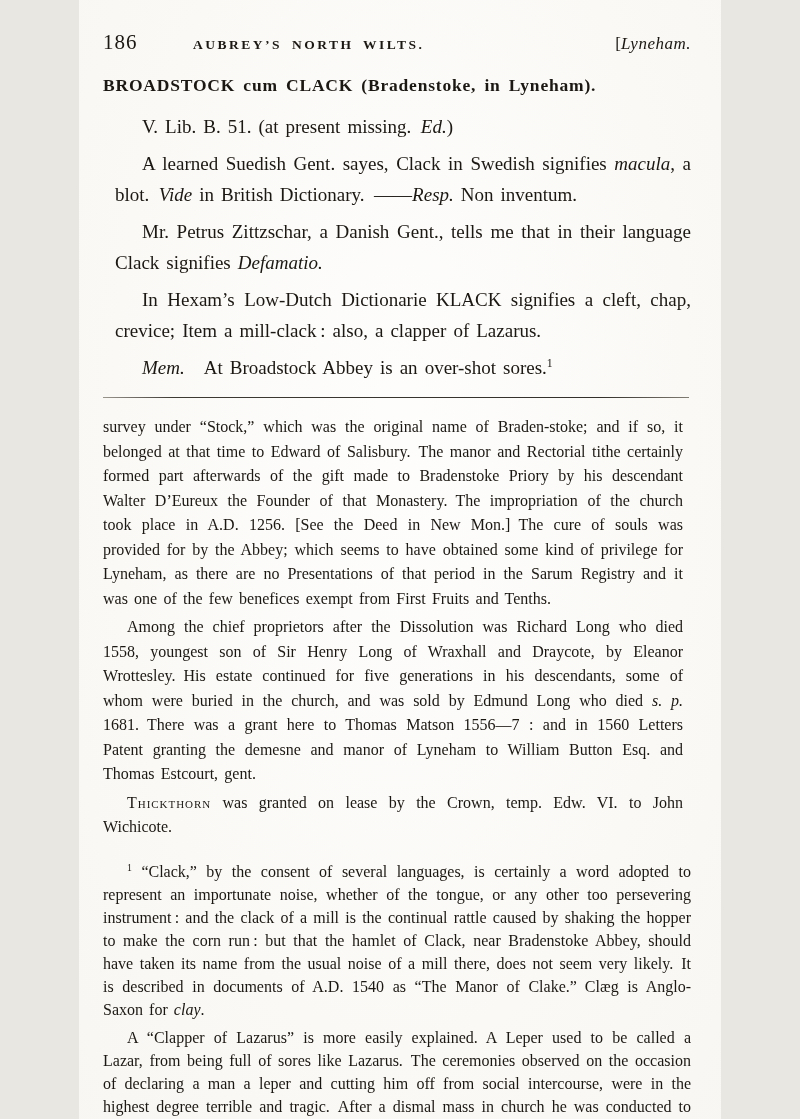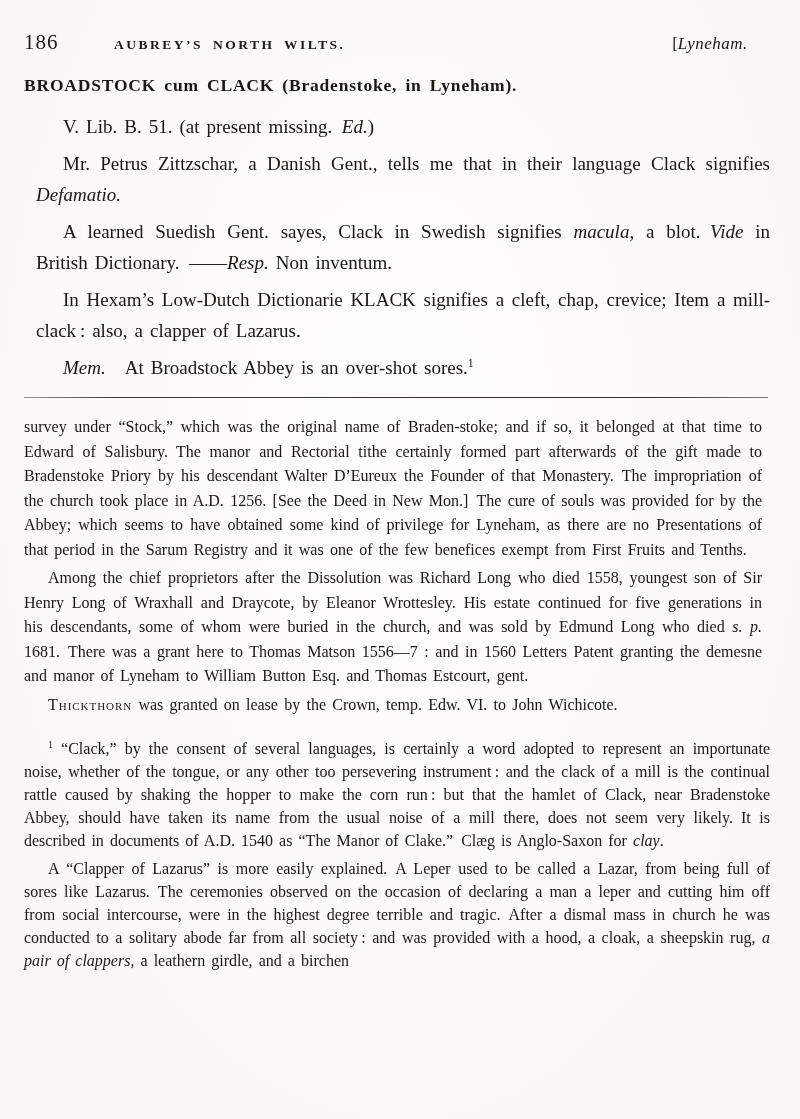--- a/index.html
+++ b/index.html
@@ -2,21 +2,21 @@
 <html><head>
 <meta charset="utf-8">
 <style>
   html, body {
     margin: 0;
     padding: 0;
     background: #e9e7e2;
   }
   .page {
     position: relative;
-    width: 800px;
+    width: 642px;
     height: 1119px;
     margin: 0 auto;
     box-sizing: border-box;
     padding: 30px 30px 24px 24px;
     background: #fcfbf8;
     background-image: radial-gradient(ellipse at 50% 40%, rgba(255,255,255,0.6) 0%, rgba(240,238,232,0.35) 100%);
     color: #1b1712;
     font-family: "Liberation Serif", "DejaVu Serif", serif;
     overflow: hidden;
   }
@@ -33,21 +33,21 @@
   .runhead {
     flex: 1 1 auto;
     text-align: left;
     font-size: 13.5px;
     font-weight: bold;
     letter-spacing: 2.5px;
     word-spacing: 4px;
   }
   .corner {
     flex: 0 0 120px;
-    text-align: center;
+    text-align: right;
     font-size: 17px;
   }
   .corner .bracket { font-style: normal; }
   .corner .it { font-style: italic; letter-spacing: 0.5px; }
   
   .title {
     margin: 20px 0 0 0;
     font-size: 17.5px;
     font-weight: bold;
     letter-spacing: 0.8px;
@@ -109,22 +109,22 @@
   <header class="head">
     <span class="pagenum">186</span>
     <span class="runhead">AUBREY’S NORTH WILTS.</span>
     <span class="corner"><span class="bracket">[</span><span class="it">Lyneham.</span></span>
   </header>
 
   <h1 class="title">BROADSTOCK cum CLACK (Bradenstoke, in Lyneham).</h1>
 
   <section class="main">
     <p><span>V. Lib. B. 51. (at present missing. </span><span class="it">Ed.</span><span>)</span></p>
+    <p><span>A learned Suedish Gent. sayes, Clack in Swedish signifies </span><span class="it">macula</span><span>, a blot. </span><span class="it">Vide</span><span> in British Dictionary. ——</span><span class="it">Resp.</span><span> Non inventum.</span></p>
     <p><span>Mr. Petrus Zittzschar, a Danish Gent., tells me that in their language Clack signifies </span><span class="it">Defamatio.</span></p>
-    <p><span>A learned Suedish Gent. sayes, Clack in Swedish signifies </span><span class="it">macula</span><span>, a blot. </span><span class="it">Vide</span><span> in British Dictionary. ——</span><span class="it">Resp.</span><span> Non inventum.</span></p>
     <p><span>In Hexam’s Low-Dutch Dictionarie KLACK signifies a cleft, chap, crevice; Item a mill-clack : also, a clapper of Lazarus.</span></p>
     <p><span class="it">Mem.</span><span> At Broadstock Abbey is an over-shot sores.</span><span class="sup">1</span></p>
   </section>
 
   <hr class="rule">
 
   <section class="notes">
     <p class="no-indent"><span>survey under “Stock,” which was the original name of Braden-stoke; and if so, it belonged at that time to Edward of Salisbury. The manor and Rectorial tithe certainly formed part afterwards of the gift made to Bradenstoke Priory by his descendant Walter D’Eureux the Founder of that Monastery. The impropriation of the church took place in A.D. 1256. [See the Deed in New Mon.] The cure of souls was provided for by the Abbey; which seems to have obtained some kind of privilege for Lyneham, as there are no Presentations of that period in the Sarum Registry and it was one of the few benefices exempt from First Fruits and Tenths.</span></p>
     <p><span>Among the chief proprietors after the Dissolution was Richard Long who died 1558, youngest son of Sir Henry Long of Wraxhall and Draycote, by Eleanor Wrottesley. His estate continued for five generations in his descendants, some of whom were buried in the church, and was sold by Edmund Long who died </span><span class="it">s. p.</span><span> 1681. There was a grant here to Thomas Matson 1556—7 : and in 1560 Letters Patent granting the demesne and manor of Lyneham to William Button Esq. and Thomas Estcourt, gent.</span></p>
     <p><span class="sc">Thickthorn</span><span> was granted on lease by the Crown, temp. Edw. VI. to John Wichicote.</span></p>

